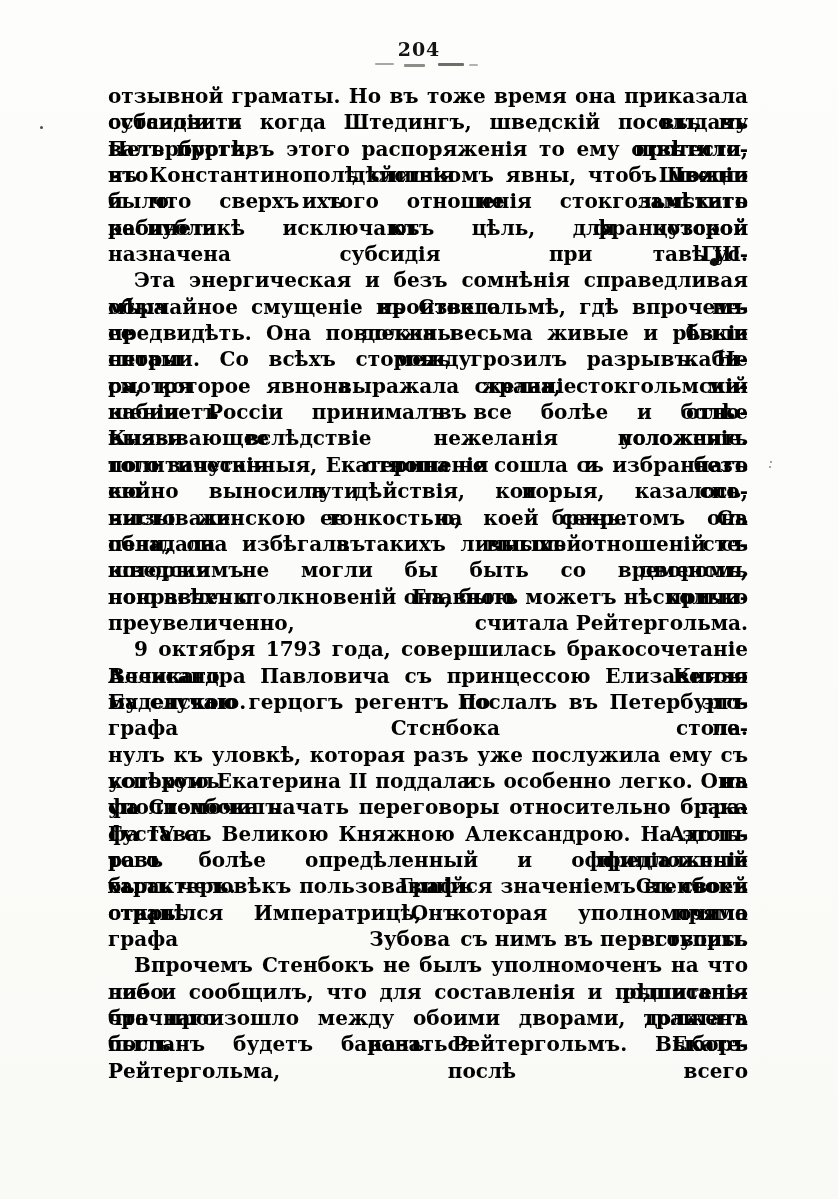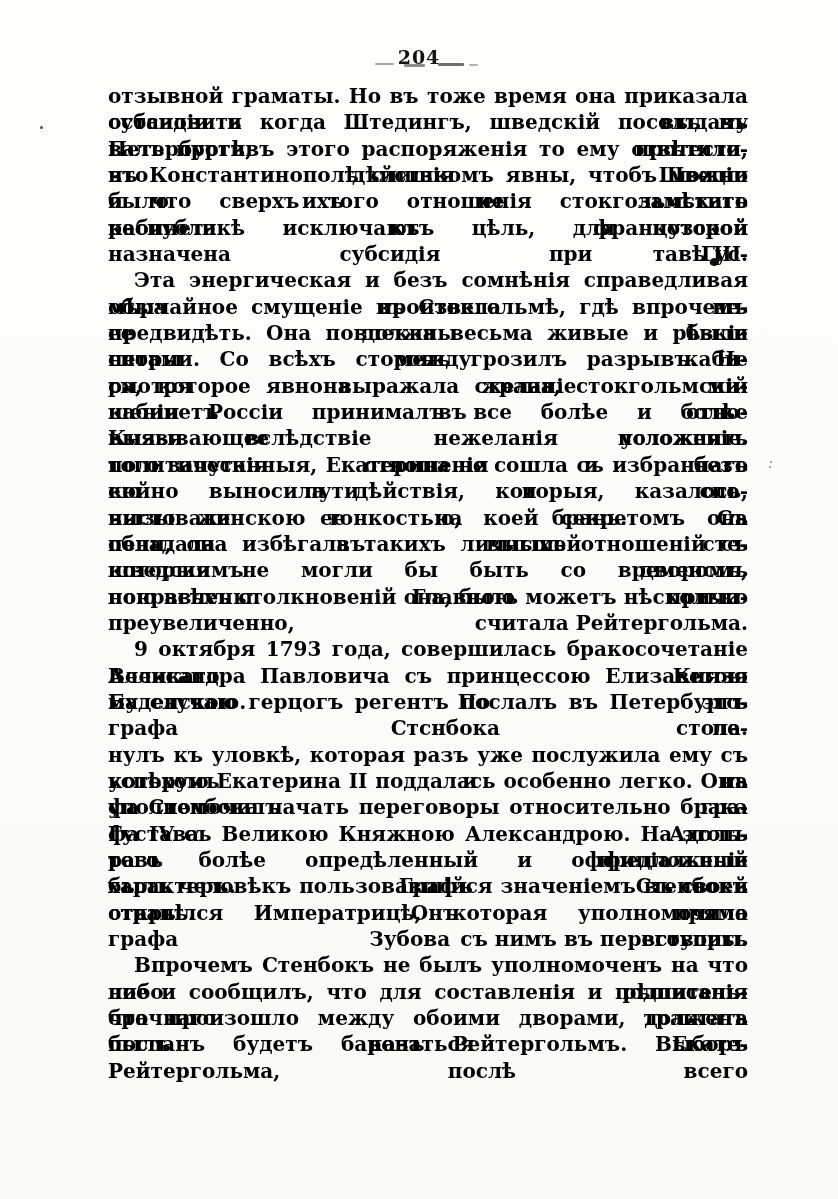--- a/index.html
+++ b/index.html
@@ -14,21 +14,21 @@
     background: linear-gradient(180deg, #fdfdfc 0%, #fbfbf9 60%, #f9f9f6 100%);
     font-family: "DejaVu Serif", "Liberation Serif", serif;
     color: #1b1b1b;
   }
   .page {
     position: absolute;
     inset: 0;
   }
   .page-number {
     position: absolute;
-    top: 46px;
+    top: 38px;
     left: 0;
     width: 100%;
     text-align: center;
     font-size: 19px;
     font-weight: 700;
     letter-spacing: 1px;
     color: #141414;
   }
   .smudge-seg {
     position: absolute;

